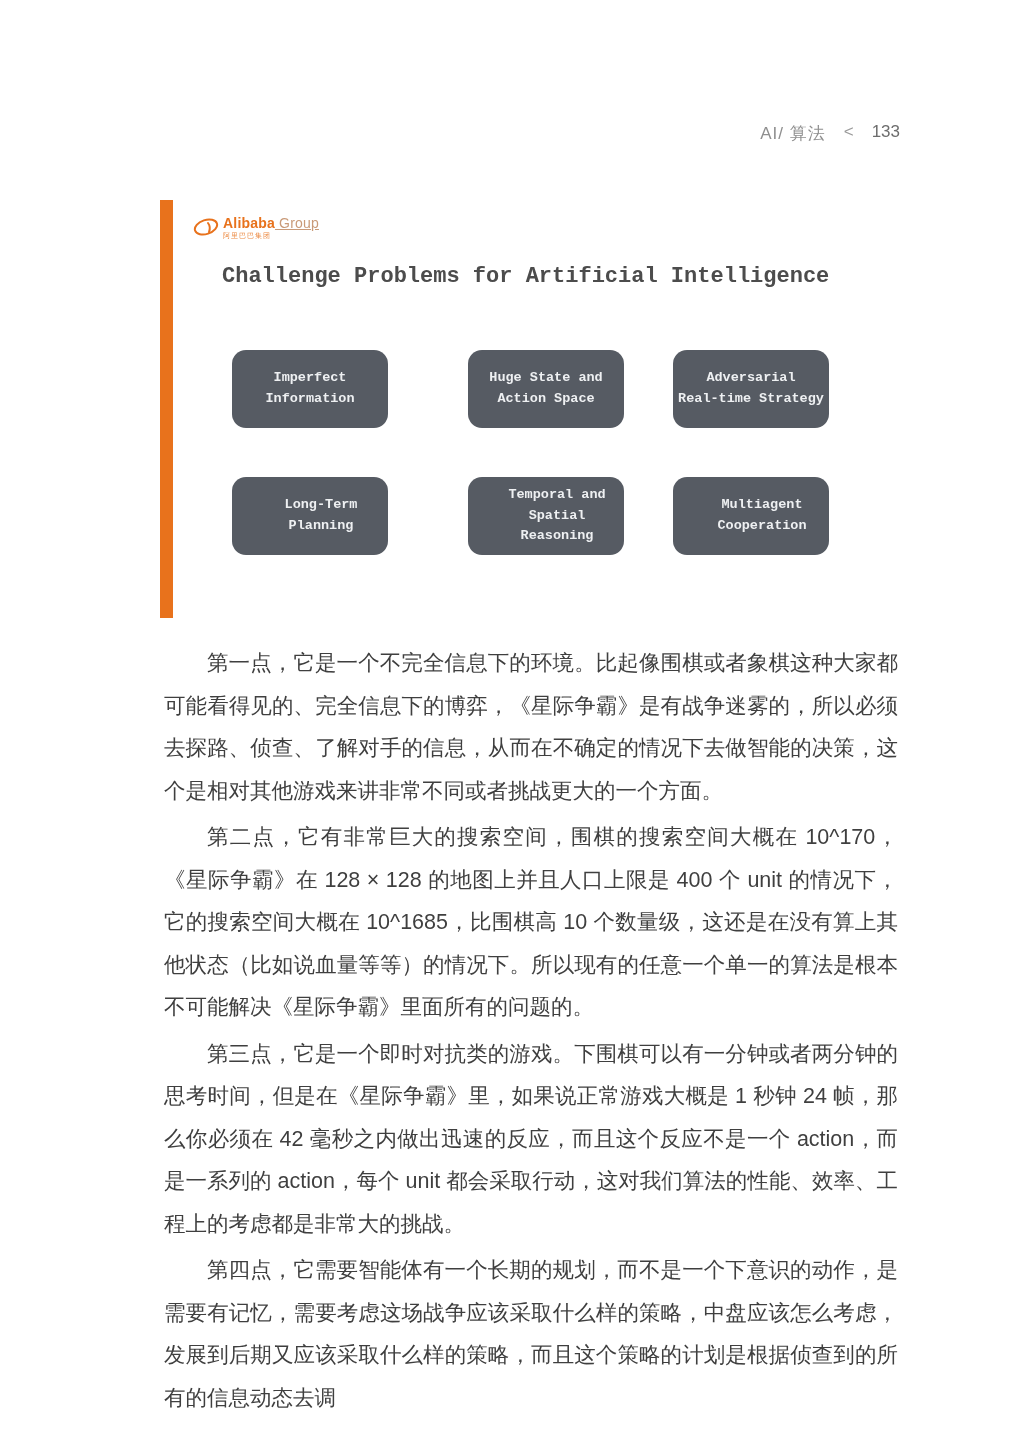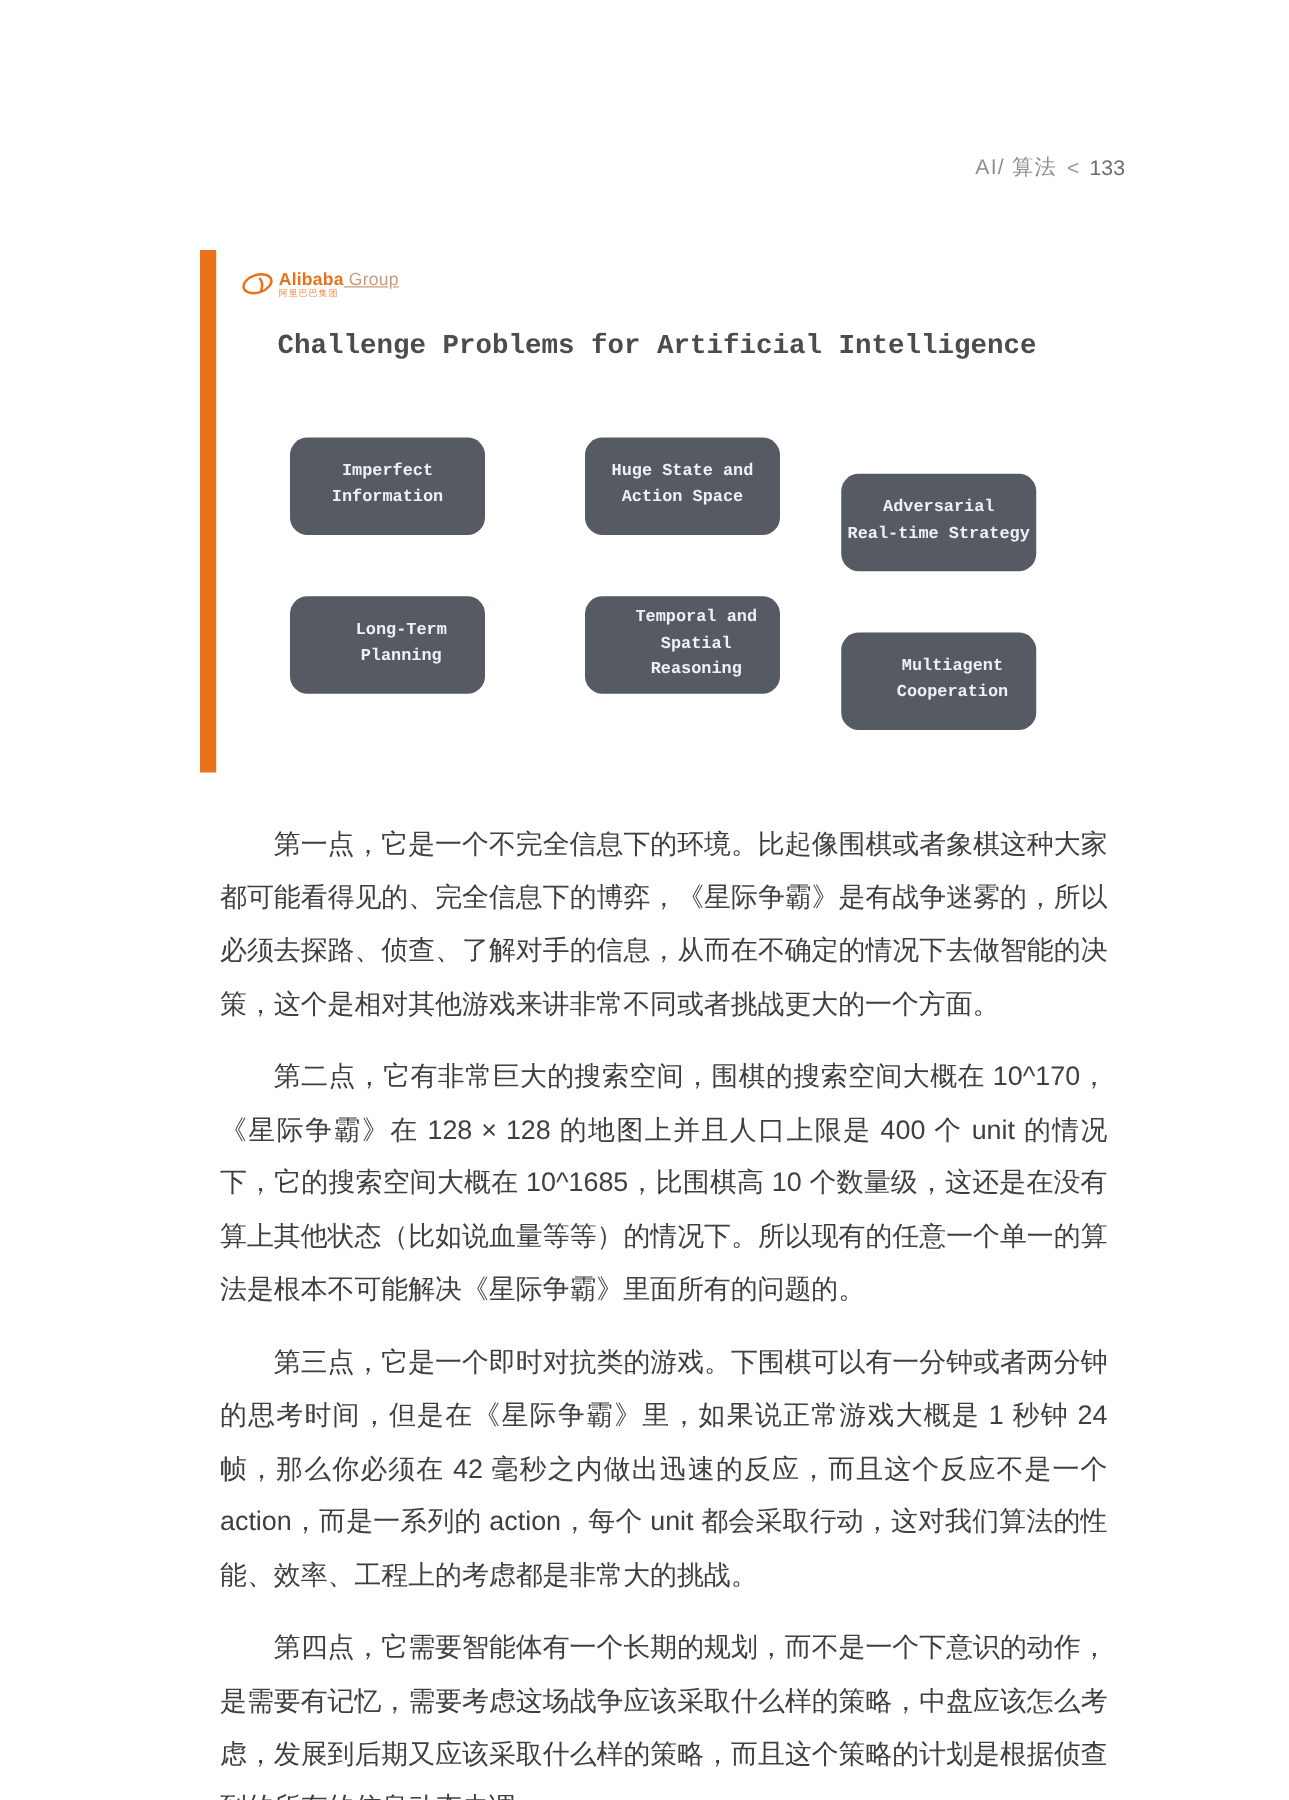--- a/index.html
+++ b/index.html
@@ -12,22 +12,22 @@
     font-family: "Liberation Sans", sans-serif;
     overflow: hidden;
   }
 
   
   .header {
     position: absolute;
     top: 122px;
     right: 131px;
     display: flex;
-    align-items: flex-end;
-    gap: 8px;
+    align-items: flex-start;
+    gap: 18px;
   }
   .header .section {
     font-size: 17px;
     color: #8f8f8f;
     letter-spacing: 1px;
   }
   .header .sep {
     font-size: 17px;
     color: #9a9a9a;
   }
@@ -110,37 +110,37 @@
     font-size: 13.5px;
     font-weight: 700;
     color: #eef0f2;
     line-height: 1.55;
     white-space: pre-line;
   }
   .box-r1 { top: 150px; }
   .box-r2 { top: 277px; padding-left: 22px; }
   .box-c1 { left: 72px; }
   .box-c2 { left: 308px; justify-content: center; }
-  .box-c3 { left: 513px; margin-top: 29px; }
+  .box-c3 { left: 513px; }
 
   
   .body-text {
     position: absolute;
     left: 160px;
     top: 638px;
     width: 742px;
     font-size: 21.5px;
     line-height: 42.5px;
     color: #3f3f3f;
     text-align: justify;
     font-family: "Liberation Sans", sans-serif;
   }
   .body-text p {
     text-indent: 2em;
-    margin: 16px;
+    margin: 4px;
   }
 </style>
 </head>
 <body>
 
 <div class="page">
 
   <div class="header">
     <span class="section">AI/ 算法</span>
     <span class="sep">&lt;</span>

